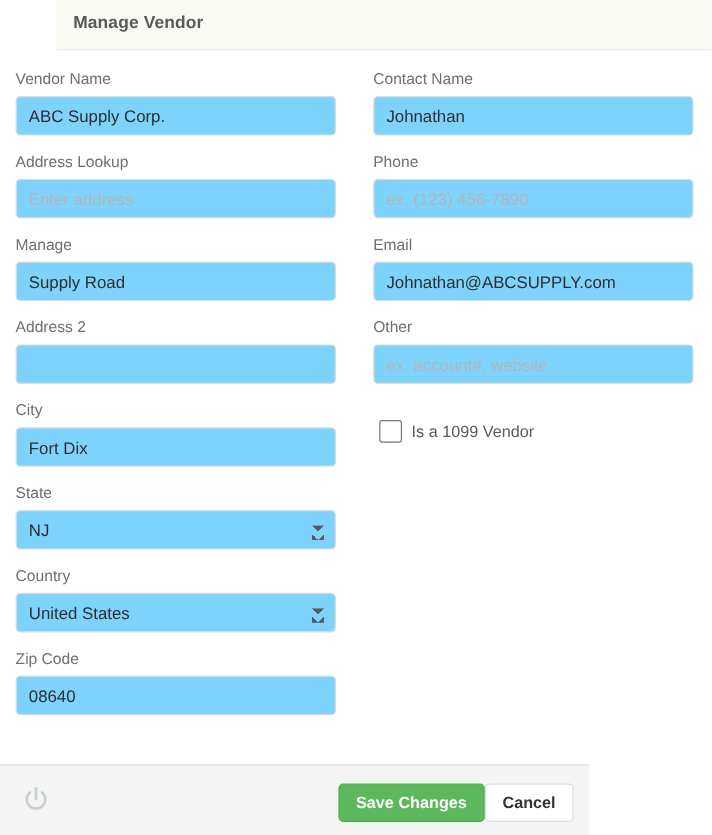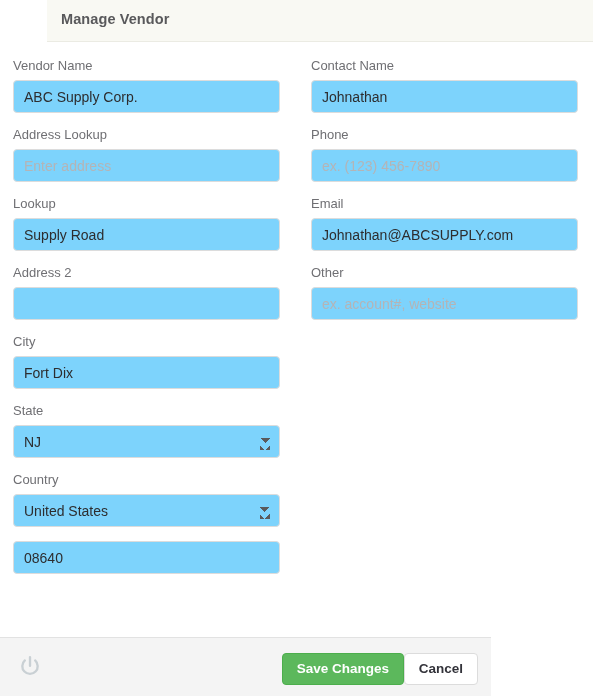--- a/index.html
+++ b/index.html
@@ -198,59 +198,64 @@
   <div class="col col-left" id="col-left">
       <div class="field">
         <label class="field-label">Vendor Name</label>
         <input type="text" class="field-input" value="ABC Supply Corp." style="">
       </div>
       <div class="field">
         <label class="field-label">Address Lookup</label>
         <input type="text" class="field-input" value="" placeholder="Enter address" style="">
       </div>
       <div class="field">
-        <label class="field-label">Lookup</label>
+        <label class="field-label">Manage</label>
         <input type="text" class="field-input" value="Supply Road" style="">
       </div>
       <div class="field">
         <label class="field-label">Address 2</label>
         <input type="text" class="field-input" value="" style="">
       </div>
       <div class="field">
         <label class="field-label">City</label>
         <input type="text" class="field-input" value="Fort Dix" style="">
       </div>
       <div class="field">
         <label class="field-label">State</label>
         <select class="field-input"><option>NJ</option></select>
       </div>
       <div class="field">
         <label class="field-label">Country</label>
         <select class="field-input"><option>United States</option></select>
       </div>
       <div class="field">
+        <label class="field-label">Zip Code</label>
         <input type="text" class="field-input" value="08640" style="">
       </div>
     </div>
   <div class="col col-right" id="col-right">
       <div class="field">
         <label class="field-label">Contact Name</label>
         <input type="text" class="field-input" value="Johnathan" style="">
       </div>
       <div class="field">
         <label class="field-label">Phone</label>
         <input type="text" class="field-input" value="" placeholder="ex. (123) 456-7890" style="">
       </div>
       <div class="field">
         <label class="field-label">Email</label>
         <input type="text" class="field-input" value="Johnathan@ABCSUPPLY.com" style="">
       </div>
       <div class="field">
         <label class="field-label">Other</label>
         <input type="text" class="field-input" value="" placeholder="ex. account#, website" style="">
+      </div>
+      <div class="checkbox-row">
+        <input type="checkbox" class="checkbox-box" style="">
+        <span class="checkbox-label">Is a 1099 Vendor</span>
       </div>
     </div>
 </div>
 
 <div class="modal-footer">
   <button class="power-btn" aria-label="deactivate">
     <svg viewBox="0 0 24 24" width="28" height="28" fill="none" stroke="currentColor" stroke-width="2" stroke-linecap="round">
       <path d="M12 3.5 L12 11"></path>
       <path d="M7.6 6.4 A6.6 6.6 0 1 0 16.4 6.4"></path>
     </svg>

